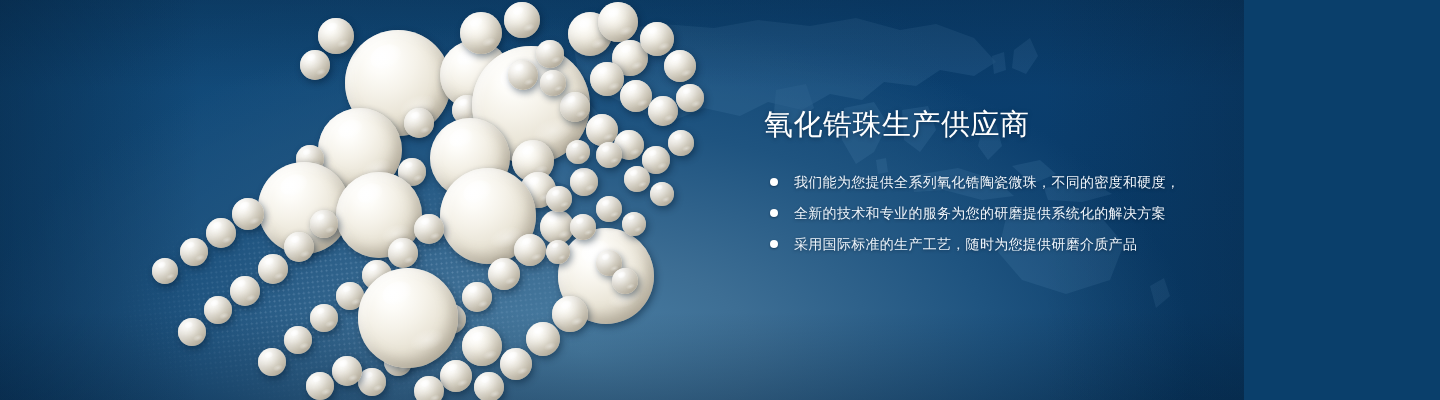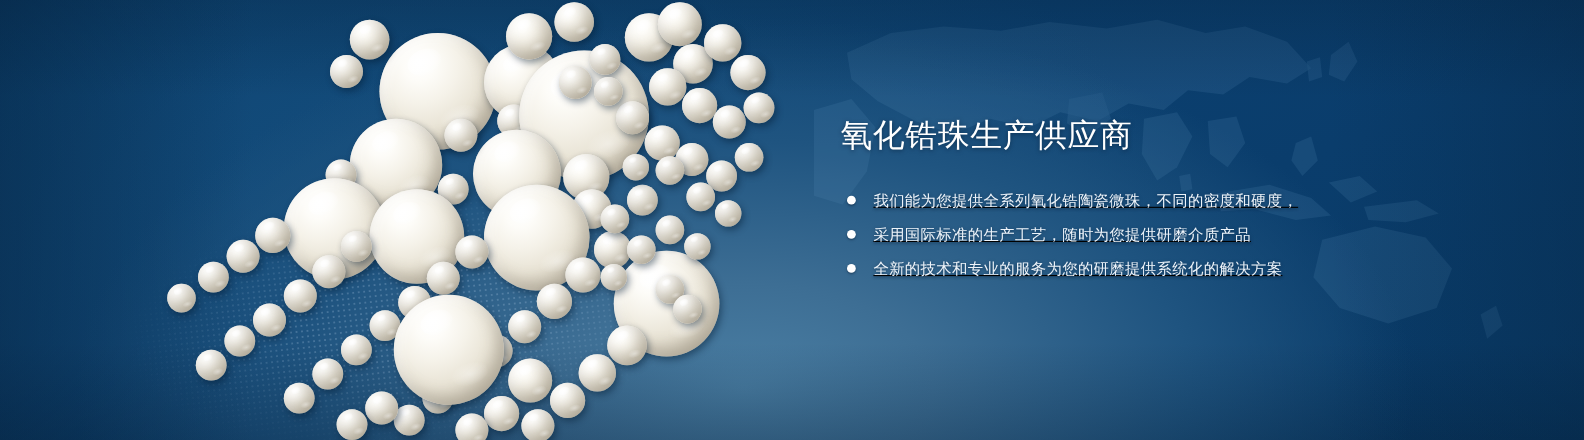--- a/index.html
+++ b/index.html
@@ -2,25 +2,25 @@
 <html><head>
 <meta charset="utf-8">
 <style>
   html, body {
     margin: 0;
     padding: 0;
     background: #0a3f6b;
   }
   #banner {
     position: relative;
-    width: 1440px;
+    width: 1244px;
     height: 400px;
     overflow: hidden;
     font-family: "Liberation Sans", "DejaVu Sans", sans-serif;
-    background: #4d7c0f;
+    background: #000000;
   }
 
   
   .bg-base {
     position: absolute;
     inset: 0;
     background:
       radial-gradient(ellipse 780px 430px at 47% 88%, #4a7ea3 0%, #3d6e94 22%, #1f5480 52%, rgba(10,63,107,0) 78%),
       radial-gradient(ellipse 900px 560px at 30% 55%, #17507e 0%, rgba(10,63,107,0) 70%),
       linear-gradient(160deg, #0a4272 0%, #0b4070 38%, #0a3d6c 62%, #093a66 100%);
@@ -104,21 +104,20 @@
     font-weight: 400;
     letter-spacing: 0.5px;
     line-height: 40px;
     text-shadow: 0 1px 4px rgba(2,22,44,0.55);
     white-space: nowrap;
   }
   #bullets {
     list-style: none;
     margin: 26px 0 0 0;
     padding: 0;
-    text-decoration: underline;
   }
   .bullet-row {
     position: relative;
     padding-left: 30px;
     margin-bottom: 7px;
     color: #eef4fa;
     font-size: 14px;
     line-height: 24px;
     letter-spacing: 0.3px;
     text-shadow: 0 1px 3px rgba(2,22,44,0.5);
@@ -270,22 +269,22 @@
 
   <div id="copy">
     <h1 id="headline">氧化锆珠生产供应商</h1>
     <ul id="bullets">
         <li class="bullet-row">
           <span class="bullet-dot"></span>
           <span class="bullet-line">我们能为您提供全系列氧化锆陶瓷微珠，不同的密度和硬度，</span>
         </li>
         <li class="bullet-row">
           <span class="bullet-dot"></span>
-          <span class="bullet-line">采用国际标准的生产工艺，随时为您提供研磨介质产品</span>
+          <span class="bullet-line">全新的技术和专业的服务为您的研磨提供系统化的解决方案</span>
         </li>
         <li class="bullet-row">
           <span class="bullet-dot"></span>
-          <span class="bullet-line">全新的技术和专业的服务为您的研磨提供系统化的解决方案</span>
+          <span class="bullet-line">采用国际标准的生产工艺，随时为您提供研磨介质产品</span>
         </li>
       </ul>
   </div>
 
 </div>
 
 </body></html>

